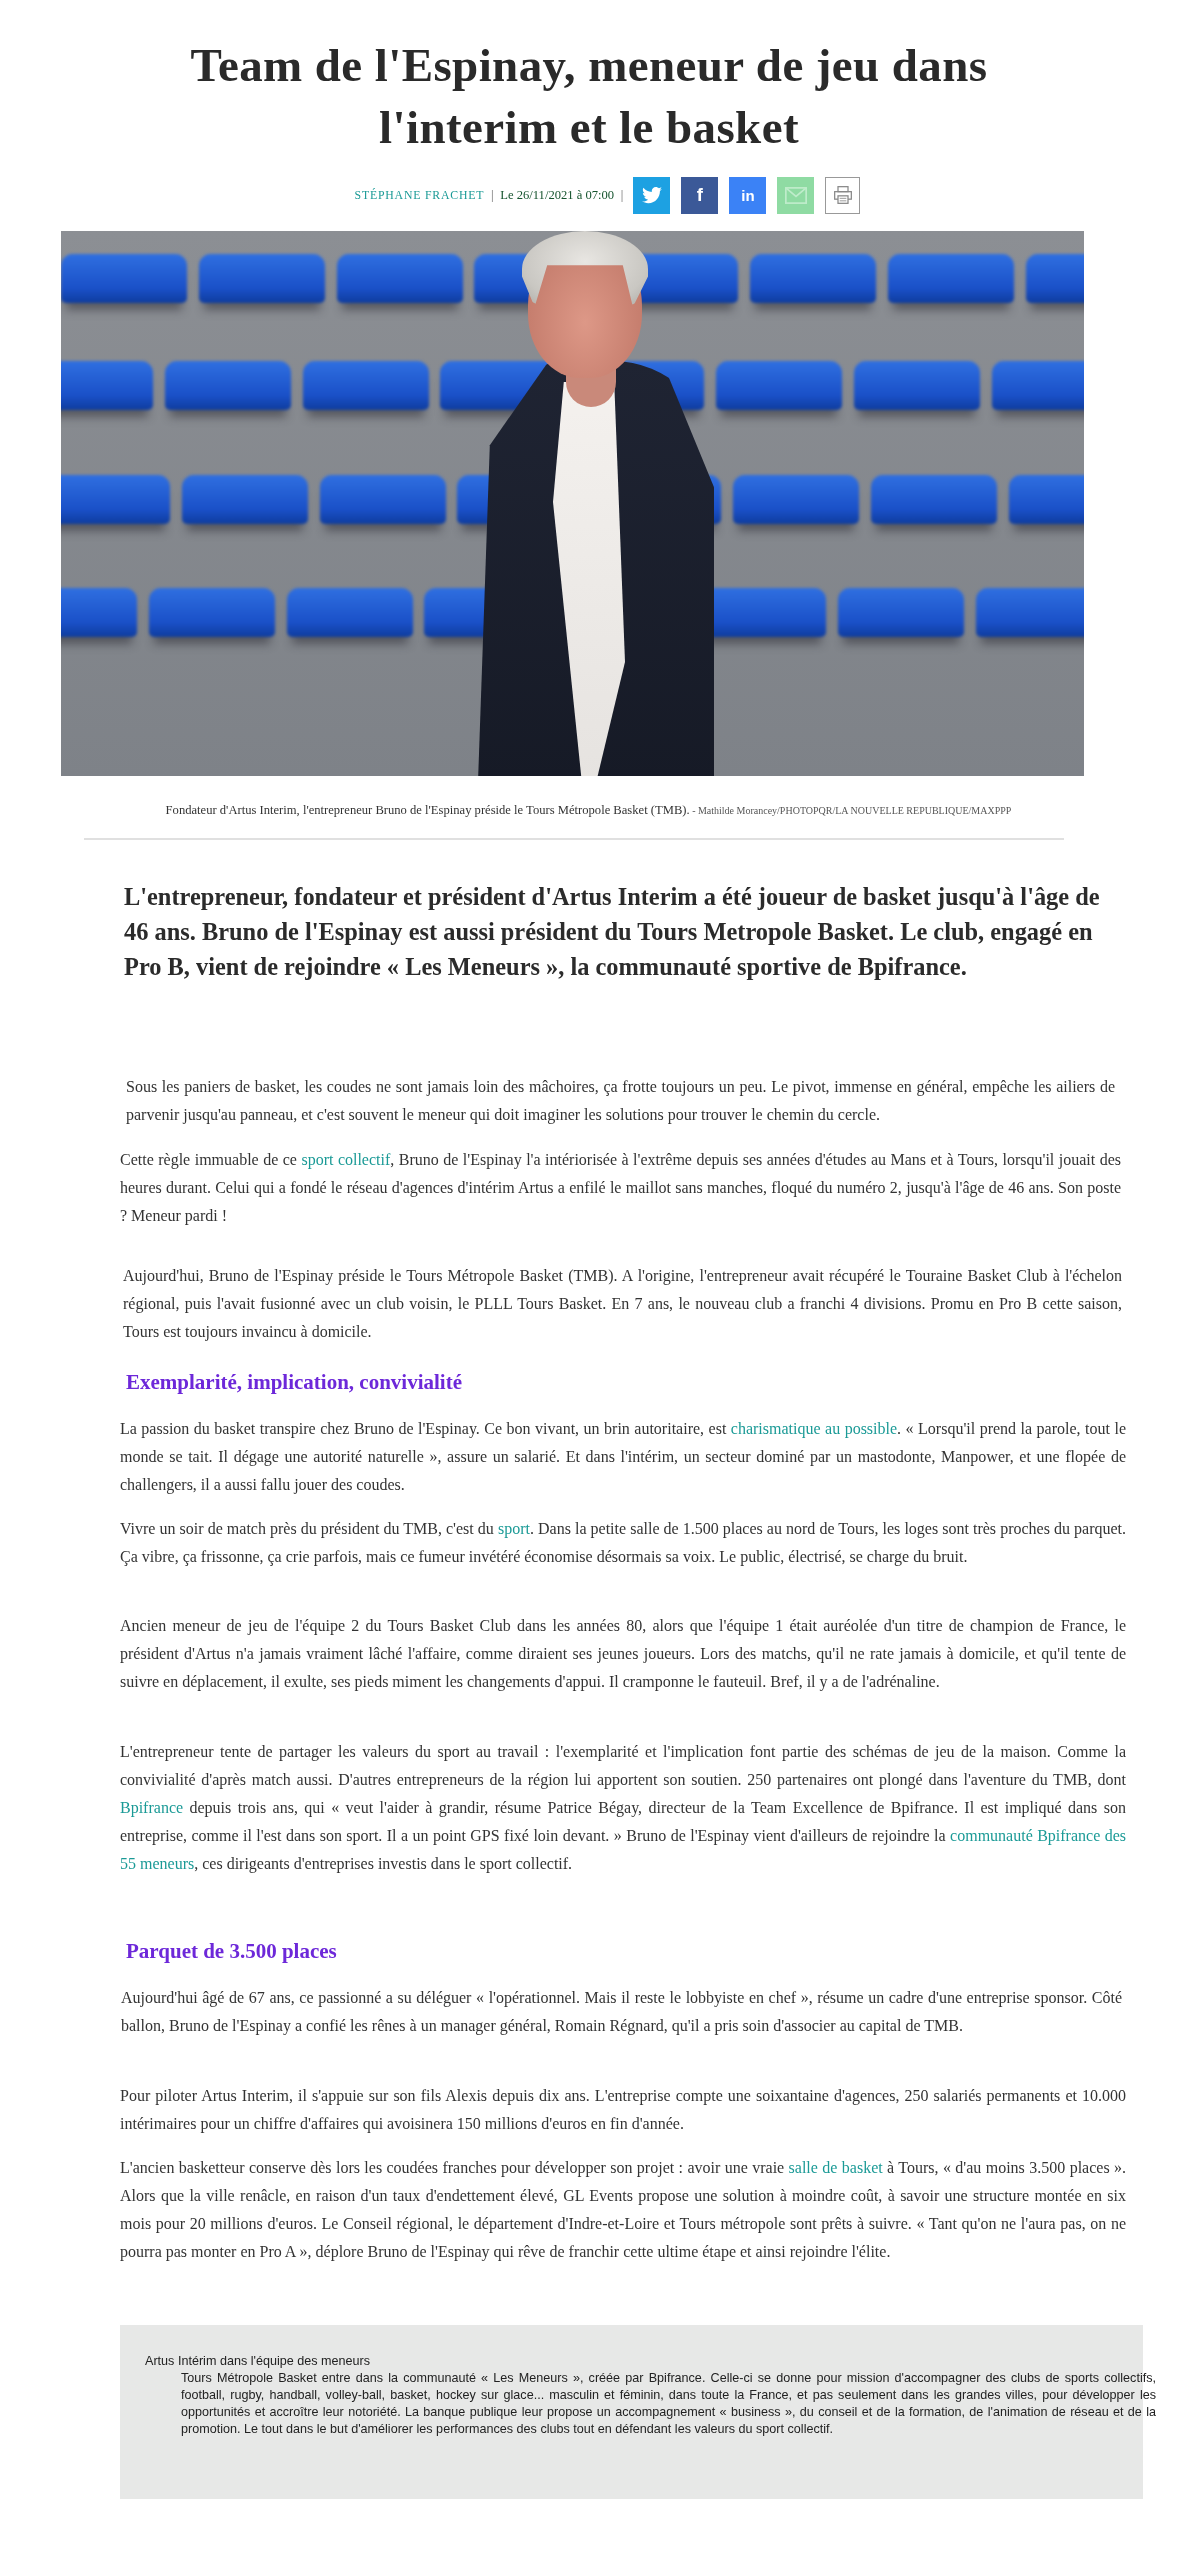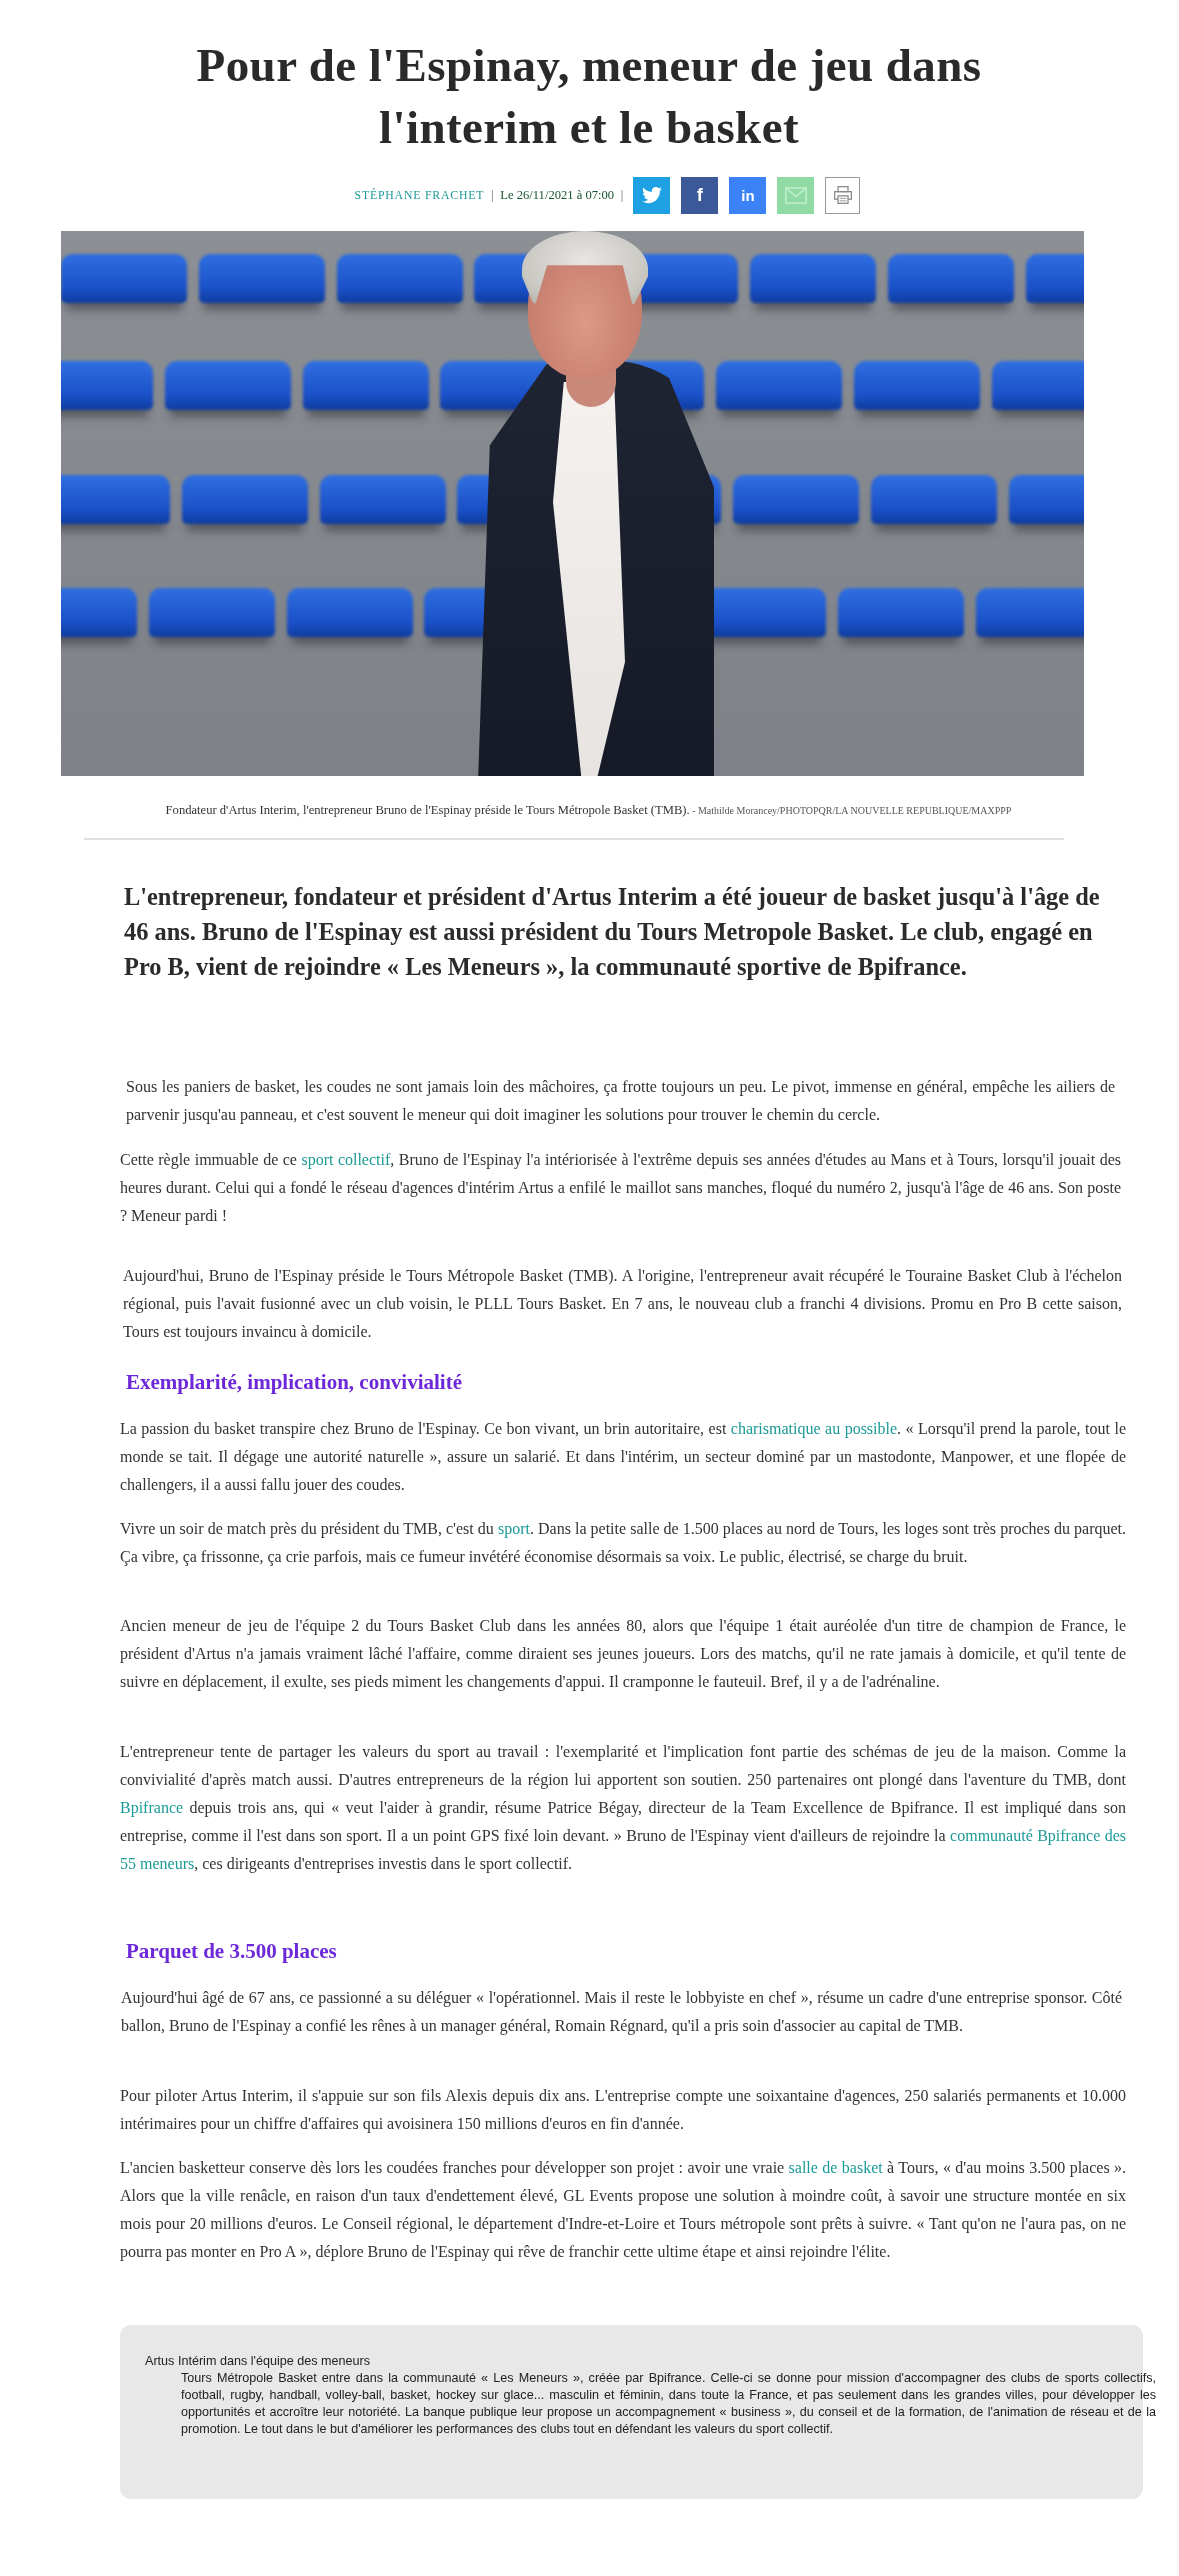--- a/index.html
+++ b/index.html
@@ -53,29 +53,29 @@
   .caption .credit { font-size: 10px; color: #555; }
   .divider { position: absolute; left: 84px; top: 838px; width: 980px; height: 1.7px; background: #e0e0e0; }
 
   .chapo { position: absolute; left: 124px; top: 879px; width: 976px;
     font-weight: bold; font-size: 24.4px; line-height: 35px; color: #2b2b2b; }
 
   .p { position: absolute; width: 998px; font-size: 16px; line-height: 28px; color: #333; text-align: justify; }
   .p a { color: #1a9a96; text-decoration: none; }
   .h2 { position: absolute; font-weight: bold; font-size: 21px; line-height: 29px; color: #6d28d9; }
 
-  .box { position: absolute; left: 120px; top: 2325px; width: 1023px; height: 174px; background: #e7e8e7; border-radius: 11px; }
+  .box { position: absolute; left: 120px; top: 2325px; width: 1023px; height: 174px; background: #e7e8e7; }
   .box-title { position: absolute; left: 25px; top: 29px; font-family: "Liberation Sans", sans-serif; font-size: 12.6px; color: #222; }
   .box-text { position: absolute; left: 25px; top: 45px; width: 975px; font-family: "Liberation Sans", sans-serif;
     font-size: 12.6px; line-height: 17px; color: #222; text-align: justify; margin-left: 36px; }
 </style>
 </head>
 <body>
 
-<h1 class="title">Pour de l'Espinay, meneur de jeu dans l'interim et le basket</h1>
+<h1 class="title">Team de l'Espinay, meneur de jeu dans l'interim et le basket</h1>
 
 <div class="byline">
   <span class="author">STÉPHANE FRACHET</span>
   <span class="sep">|</span>
   <span class="date">Le 26/11/2021 à 07:00</span>
   <span class="sep">|</span>
   <span class="share">
     <span class="share-btn tw">
       <svg width="20" height="18.5" viewBox="0 0 24 20">
           <path fill="#fff" d="M24 2.4c-.9.4-1.8.7-2.8.8 1-.6 1.8-1.6 2.2-2.7-1 .6-2 1-3.1 1.2C19.3.7 18 0 16.6 0c-2.7 0-4.9 2.2-4.9 4.9 0 .4 0 .8.1 1.1C7.7 5.8 4.1 3.9 1.7.9c-.4.7-.7 1.6-.7 2.5 0 1.7.9 3.2 2.2 4.1-.8 0-1.6-.2-2.2-.6v.1c0 2.4 1.7 4.4 3.9 4.8-.4.1-.8.2-1.3.2-.3 0-.6 0-.9-.1.6 2 2.4 3.4 4.6 3.4-1.7 1.3-3.8 2.1-6.1 2.1-.4 0-.8 0-1.2-.1 2.2 1.4 4.8 2.2 7.5 2.2 9.1 0 14-7.5 14-14v-.6c1-.7 1.8-1.6 2.5-2.5z"></path>

